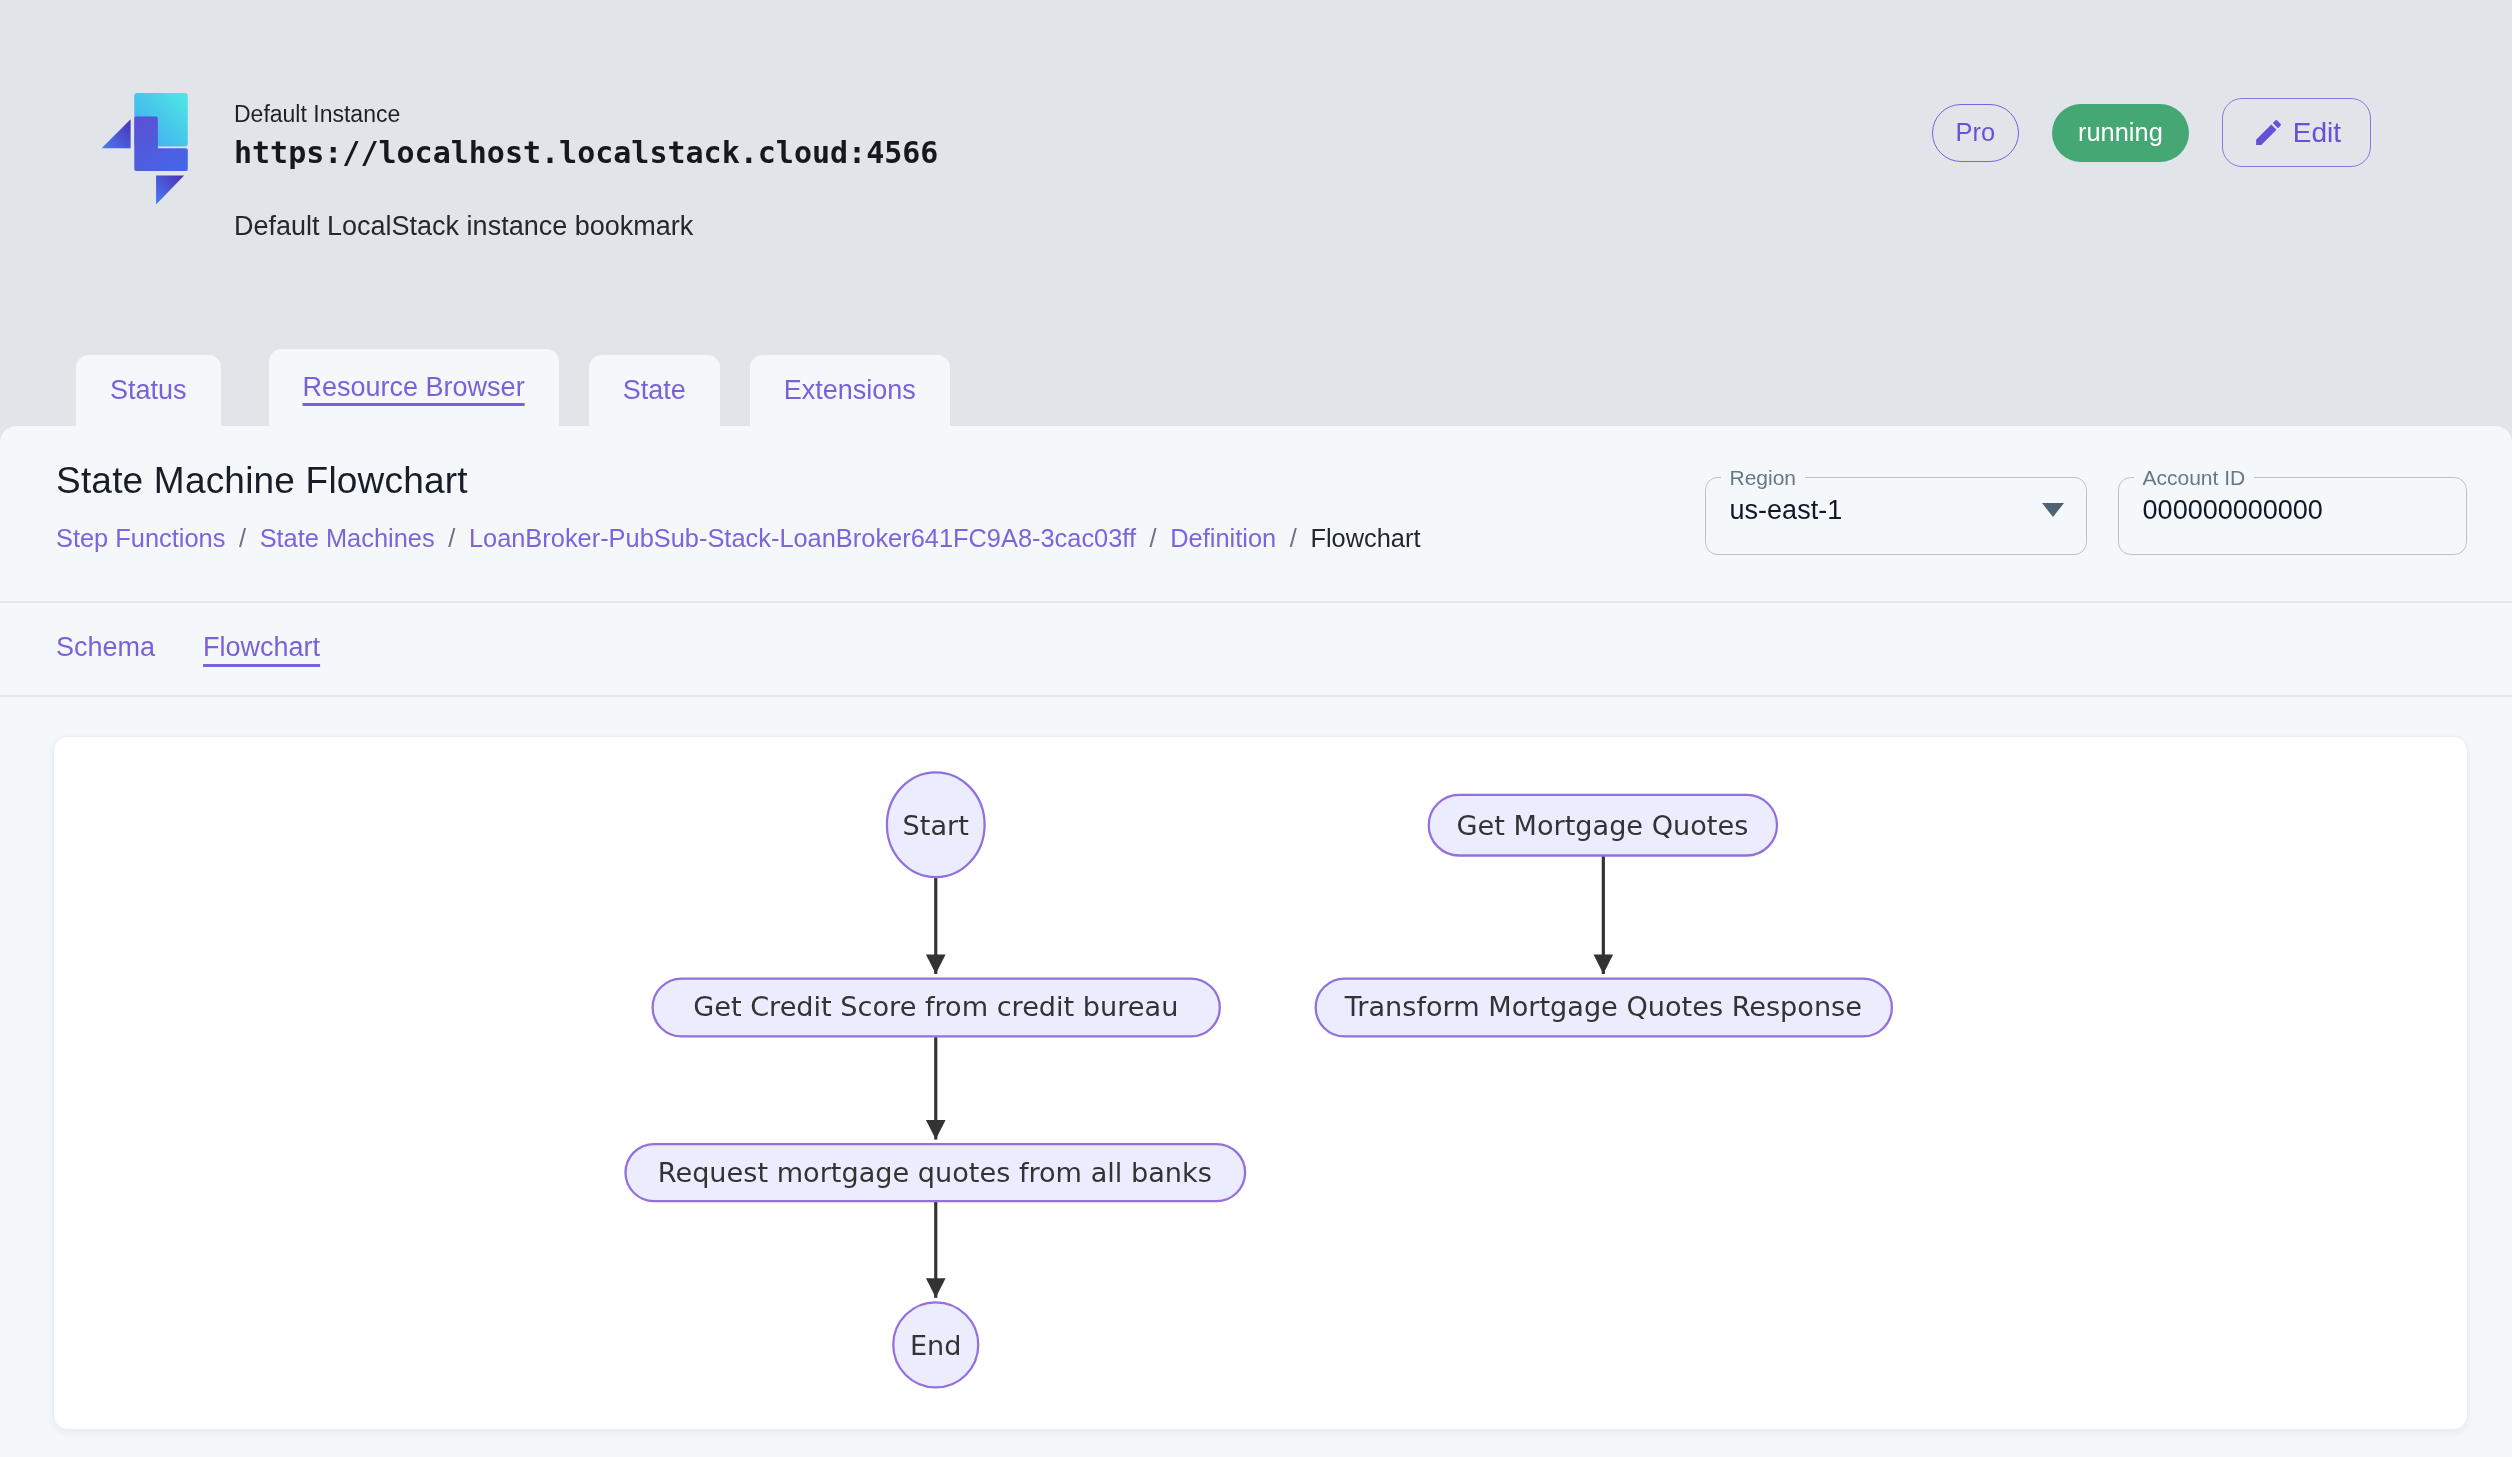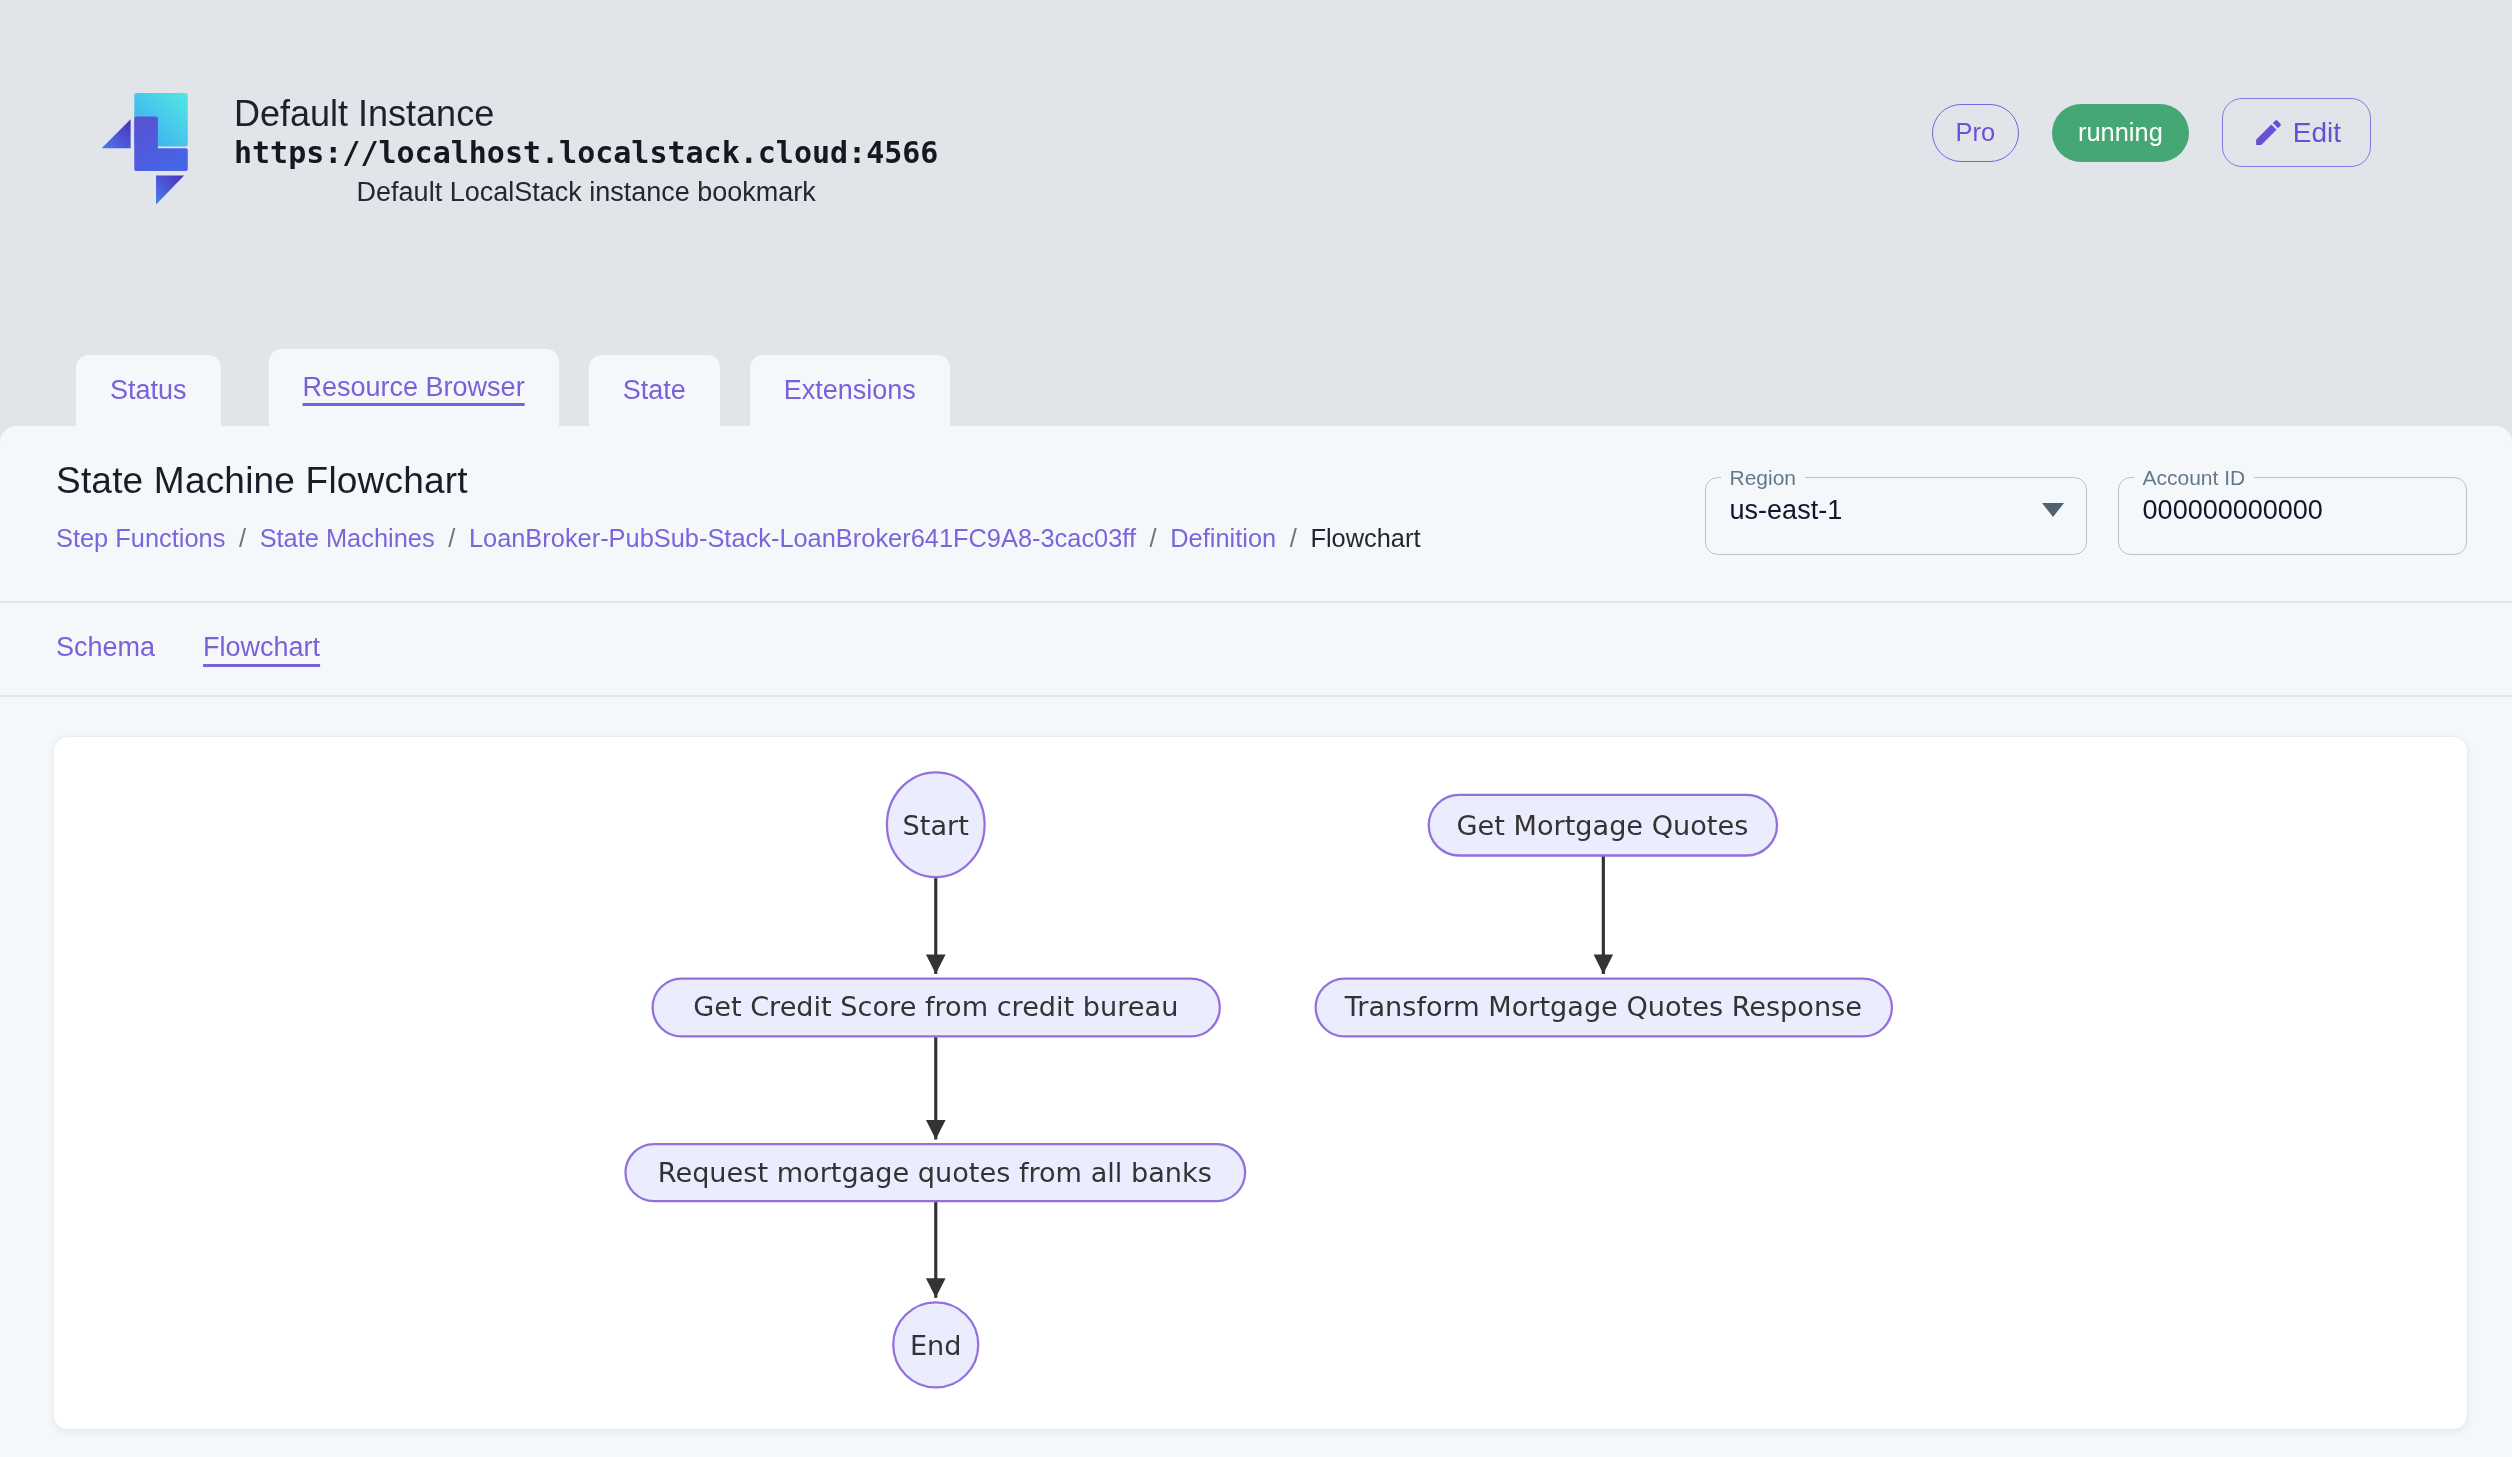--- a/index.html
+++ b/index.html
@@ -9,23 +9,23 @@
     font-family:"Liberation Sans", sans-serif;
     background:#e1e4e9;
     overflow:hidden;
     color:#1c2430;
   }
 
   
   .header { position:absolute; top:0; left:0; width:2512px; height:426px; background:#e1e4e9; }
   .logo { position:absolute; left:86px; top:93px; width:102px; height:136px; }
   .inst-block { position:absolute; left:234px; top:96px; }
-  .inst-name { font-size:36px; color:#1d2129; line-height:36px; }
+  .inst-name { font-size:23px; color:#1d2129; line-height:36px; }
   .inst-url  { font-family:"DejaVu Sans Mono", monospace; font-weight:700; font-size:30px; color:#14181f; line-height:42px; }
-  .inst-desc { font-size:27px; color:#23272f; line-height:36px;text-align:center; }
+  .inst-desc { margin-top:34px; font-size:27px; color:#23272f; line-height:36px; }
 
   .header-actions { position:absolute; top:98px; right:141px; display:flex; align-items:center; gap:33px; }
   .chip-pro {
     height:58px; padding:0 23px; display:flex; align-items:center; justify-content:center;
     border:1.8px solid #7e61dd; border-radius:29px; color:#6c50d6; font-size:25.4px; background:transparent;
   }
   .chip-running {
     height:58px; padding:0 26px; display:flex; align-items:center; justify-content:center;
     border-radius:29px; background:#45a874; color:#ffffff; font-size:25.4px;
   }

